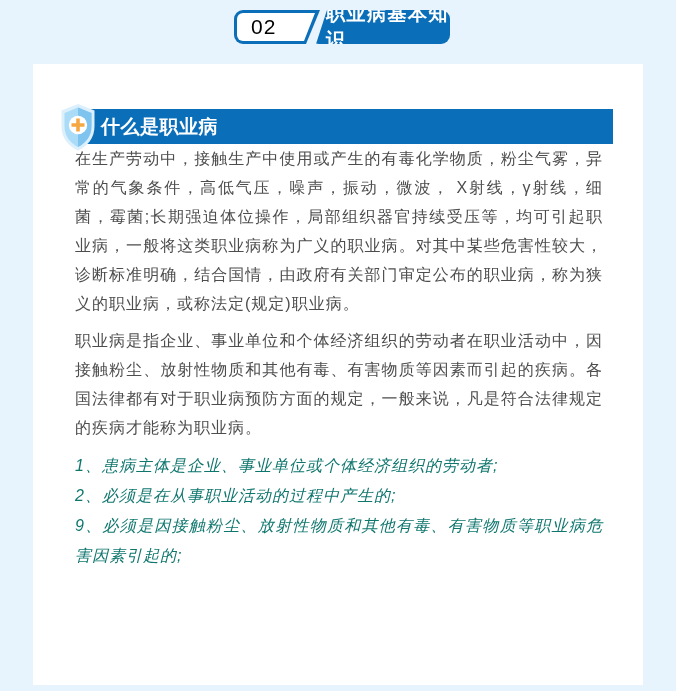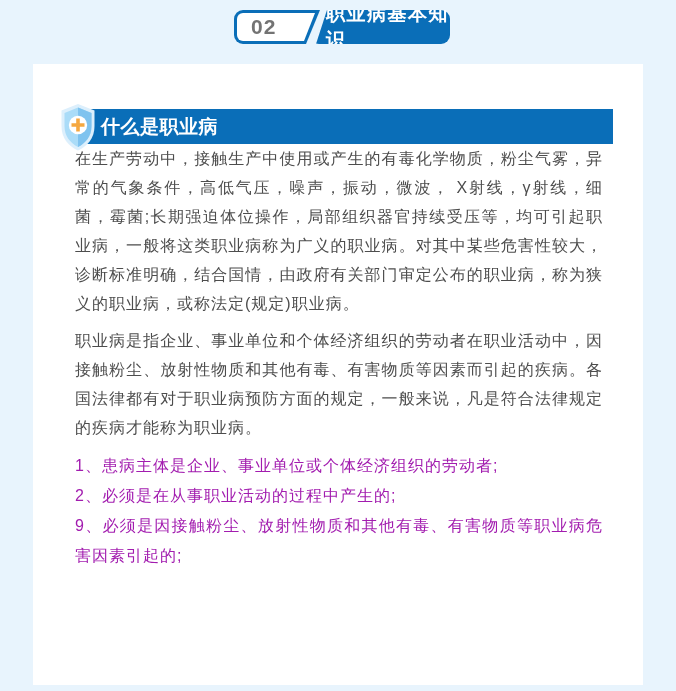--- a/index.html
+++ b/index.html
@@ -17,21 +17,21 @@
     position:absolute;left:0;top:0;width:86px;height:34px;
     background:#0a6eb8;border-radius:9px 0 0 9px;
     clip-path:polygon(0 0,100% 0,calc(100% - 14px) 100%,0 100%);
   }
   .badge-num-inner{
     position:absolute;left:3px;top:3px;right:3px;bottom:3px;
     background:#ffffff;border-radius:6px 0 0 6px;
     clip-path:polygon(0 0,calc(100% - 2px) 0,calc(100% - 13px) 100%,0 100%);
     display:flex;align-items:center;justify-content:flex-start;
     padding-left:14px;box-sizing:border-box;
-    color:#737373;font-size:21px;font-weight:bold;letter-spacing:1px;
+    color:#000000;font-size:21px;font-weight:normal;letter-spacing:1px;
   }
   .badge-title{
     position:absolute;left:76px;right:0;top:0;bottom:0;
     background:#0a6eb8;border-radius:9px;
     clip-path:polygon(17px 0,100% 0,100% 100%,6px 100%);
     display:flex;align-items:center;justify-content:center;
     padding-left:16px;box-sizing:border-box;
     color:#ffffff;font-size:19px;font-weight:bold;letter-spacing:1.5px;
   }
 
@@ -61,22 +61,22 @@
     width:528px;
     margin:8px 0 0 0;
     color:#4d4d4d;font-size:16px;line-height:29px;
     letter-spacing:1px;
     text-align:justify;
   }
   .para.second{margin-top:0;}
   .section-2{margin-top:37px;}
   .cond-list{margin:9px 0 0 0;padding:0;list-style:none;width:528px;}
   .cond-list li{
-    color:#a21caf;font-size:16px;line-height:30px;
-    letter-spacing:1px;text-align:justify;
+    color:#0f766e;font-size:16px;line-height:30px;
+    letter-spacing:1px;text-align:justify;font-style:italic;
   }
 </style>
 </head>
 <body>
 
 <div class="page">
 
   <div class="badge">
     <div class="badge-num-wrap">
       <div class="badge-num-inner">02</div>

